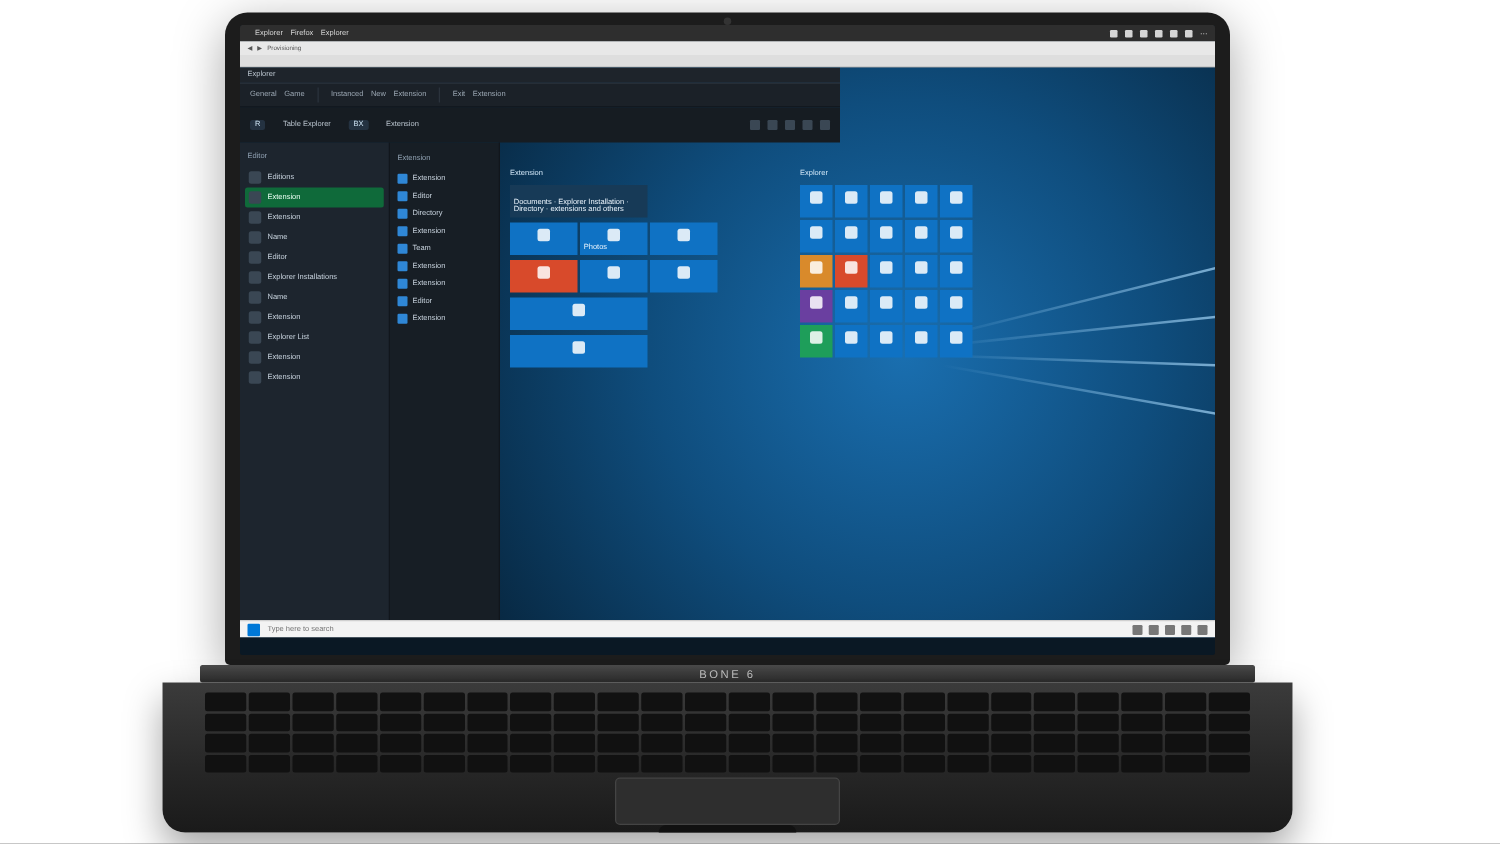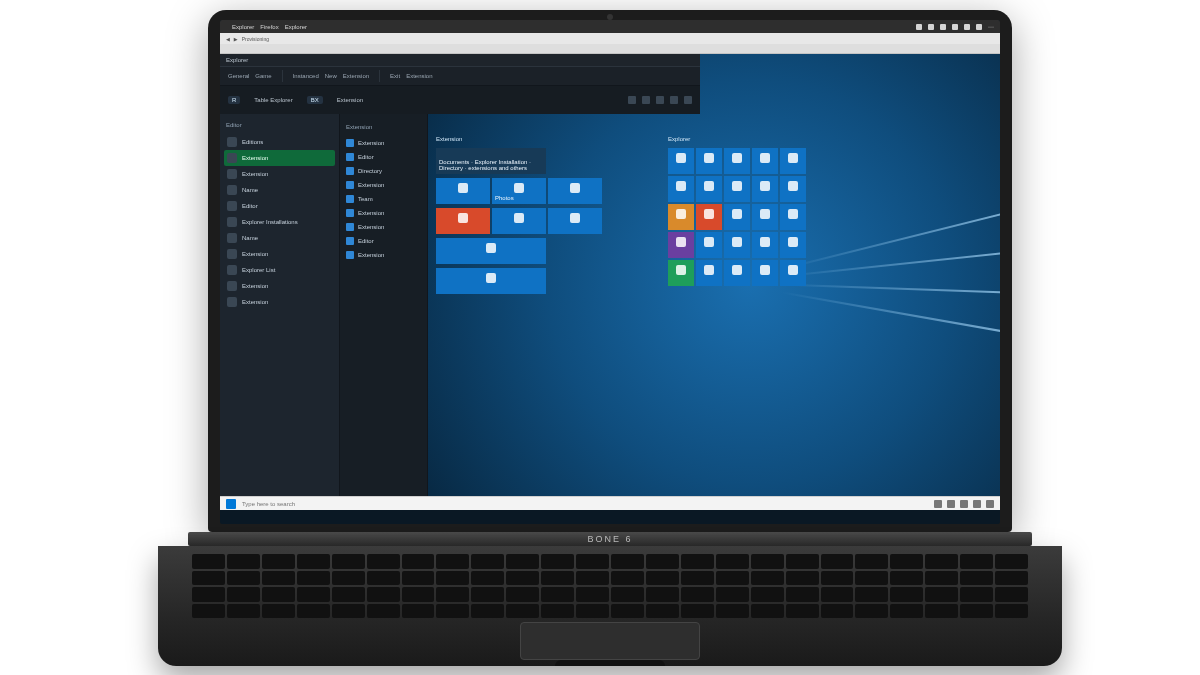--- a/index.html
+++ b/index.html
@@ -1,19 +1,19 @@
 <!DOCTYPE html>
 <html><head>
 <meta charset="utf-8">
 <style>
 *{margin:0;padding:0;box-sizing:border-box;font-family:"Segoe UI",Arial,sans-serif;-webkit-font-smoothing:antialiased}
 body{background:#fff;width:1200px;height:675px;overflow:hidden;position:relative}
 
 
-.laptop{position:absolute;left:208px;top:10px;width:804px;height:655px}
+.laptop{position:absolute;left:180px;top:10px;width:804px;height:655px}
 .screen-bezel{width:804px;height:522px;background:#1c1c1c;border-radius:18px 18px 4px 4px;padding:10px 12px 8px 12px;box-shadow:0 10px 40px rgba(0,0,0,.35)}
 .camera{position:absolute;left:50%;top:4px;width:6px;height:6px;border-radius:50%;background:#333;transform:translateX(-50%)}
 .screen{width:100%;height:100%;background:#0a1824;border-radius:2px;overflow:hidden;position:relative;font-size:7px;color:#ccd3da}
 
 
 .hinge{width:844px;height:14px;background:linear-gradient(#4a4a4a,#2b2b2b);margin-left:-20px;border-radius:2px}
 .hinge .brand{text-align:center;color:#bfbfbf;font-size:9px;letter-spacing:2px;line-height:14px}
 .deck{width:904px;height:120px;margin-left:-50px;background:linear-gradient(#3b3b3b,#262626 60%,#1a1a1a);border-radius:0 0 18px 18px;position:relative;box-shadow:0 14px 30px rgba(0,0,0,.35)}
 .keys{position:absolute;left:34px;right:34px;top:8px;height:64px;display:grid;grid-template-rows:repeat(4,1fr);gap:2px}
 .keyrow{display:grid;grid-template-columns:repeat(24,1fr);gap:2px}

